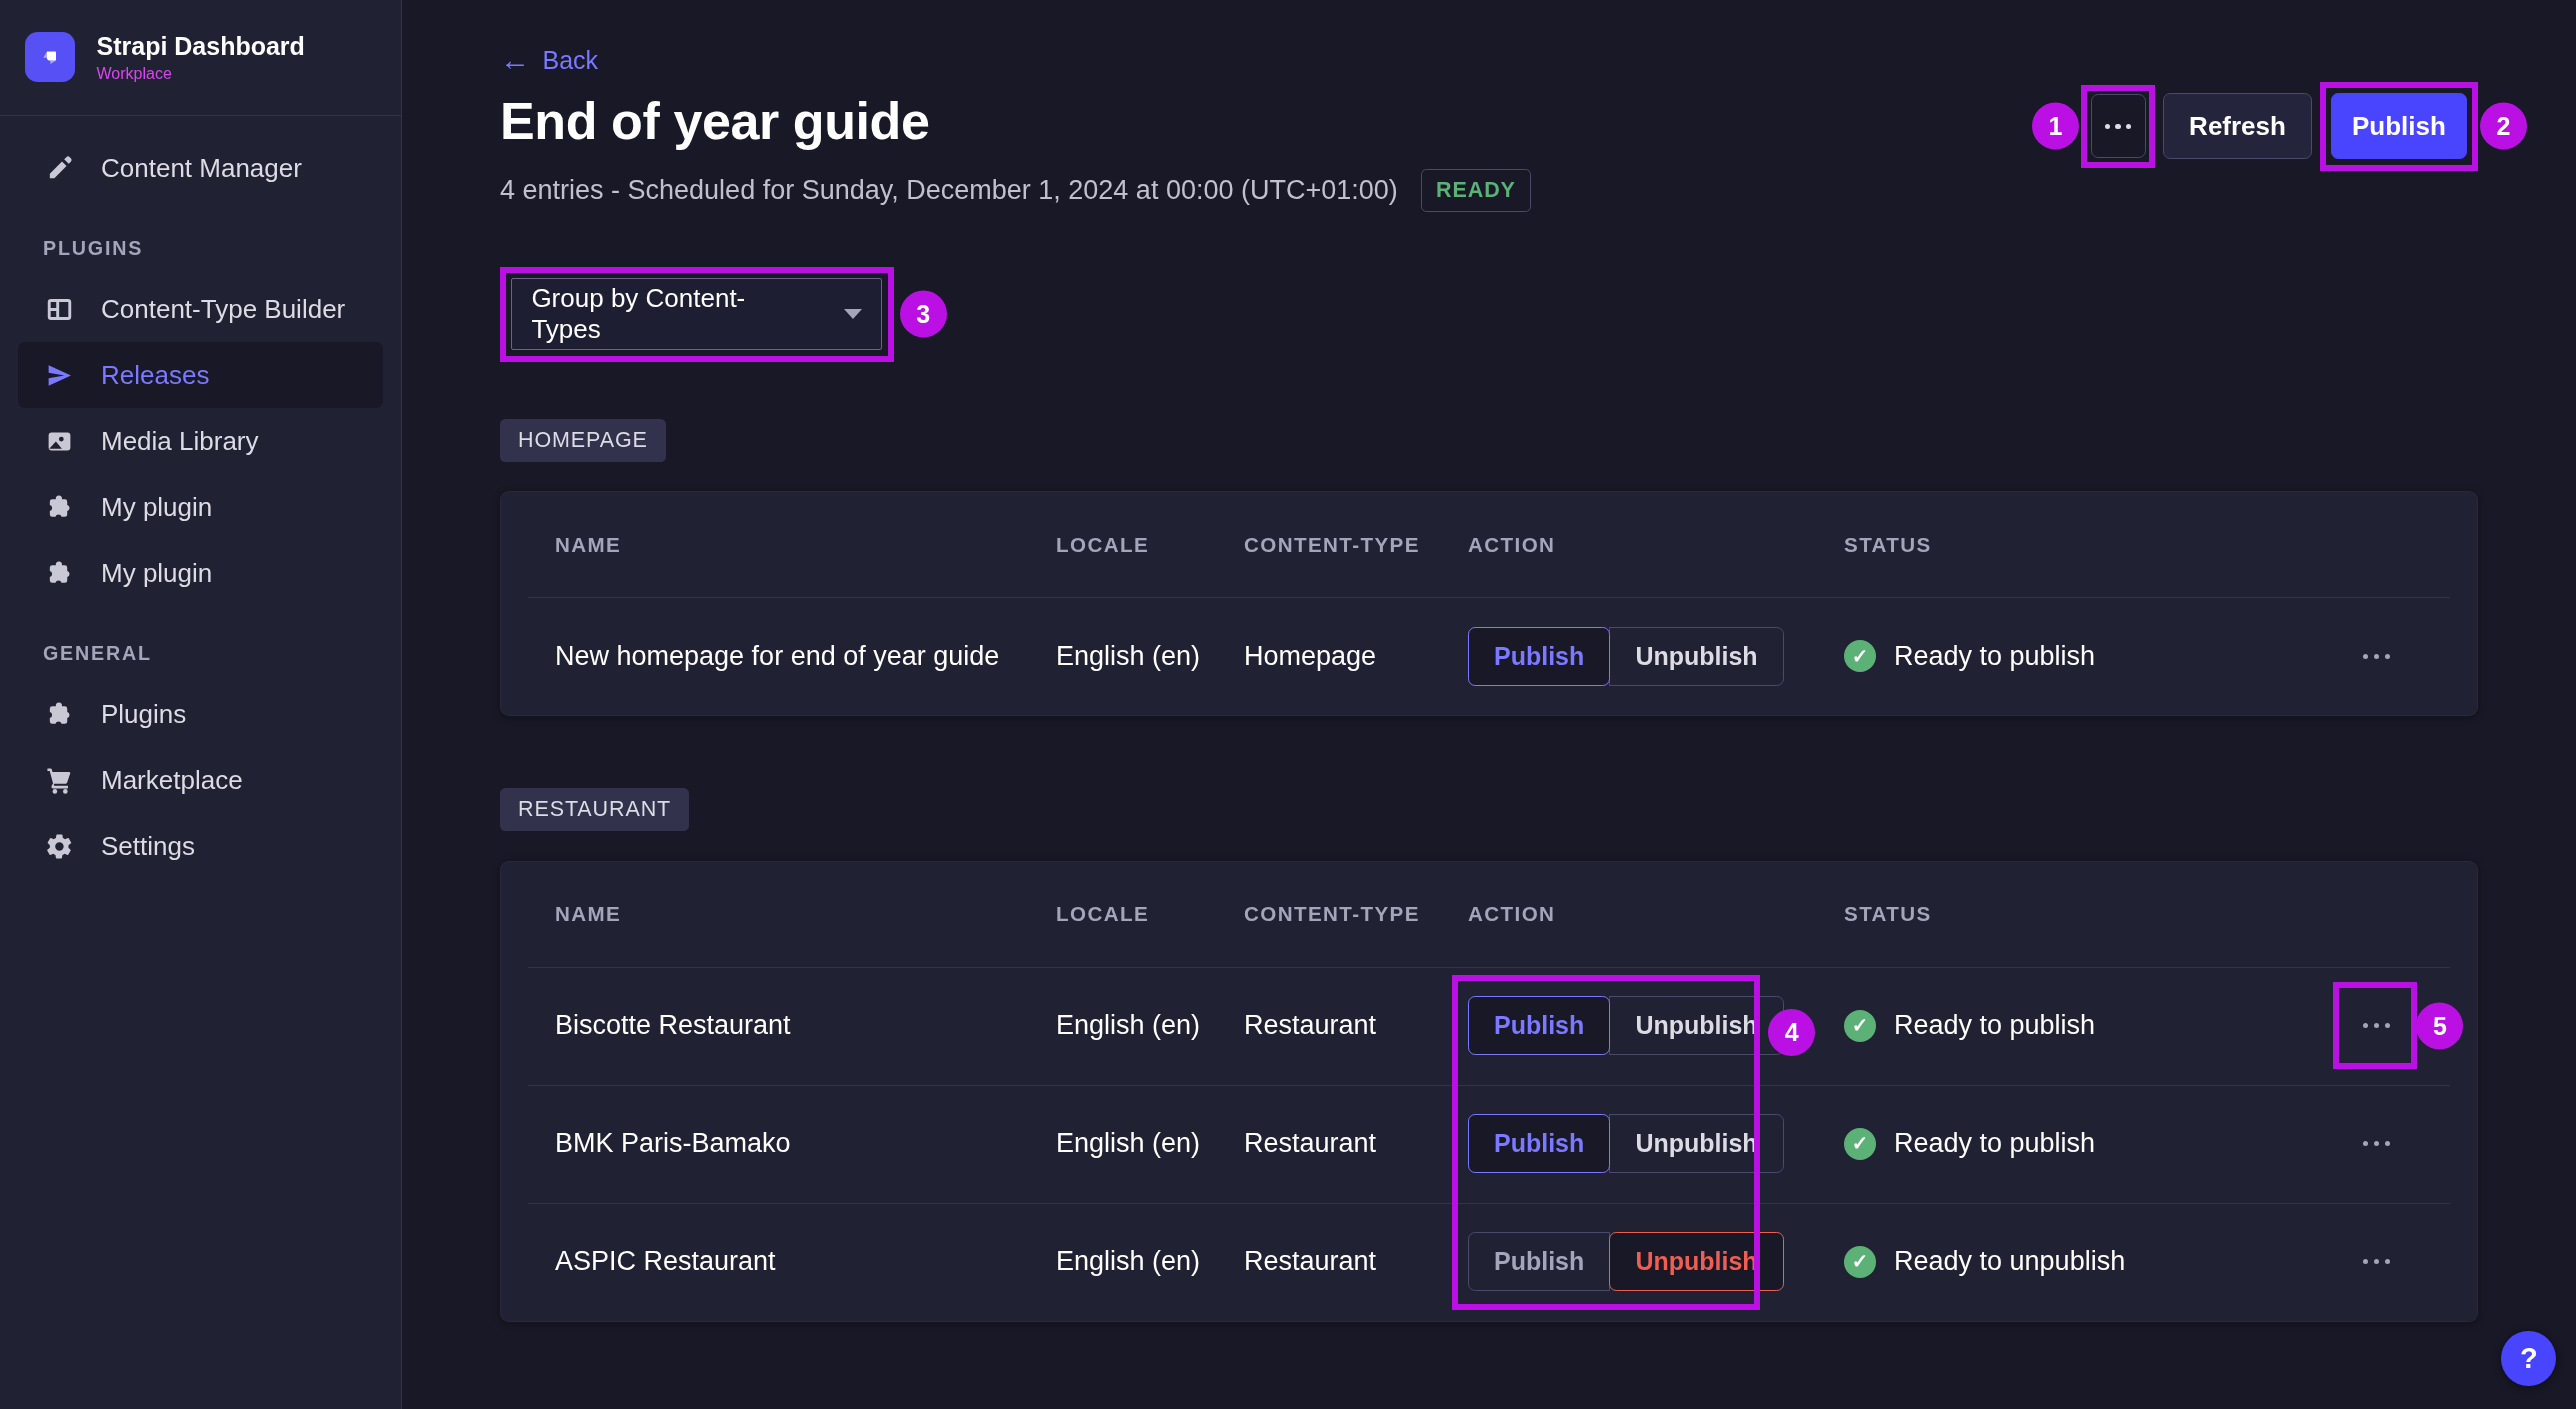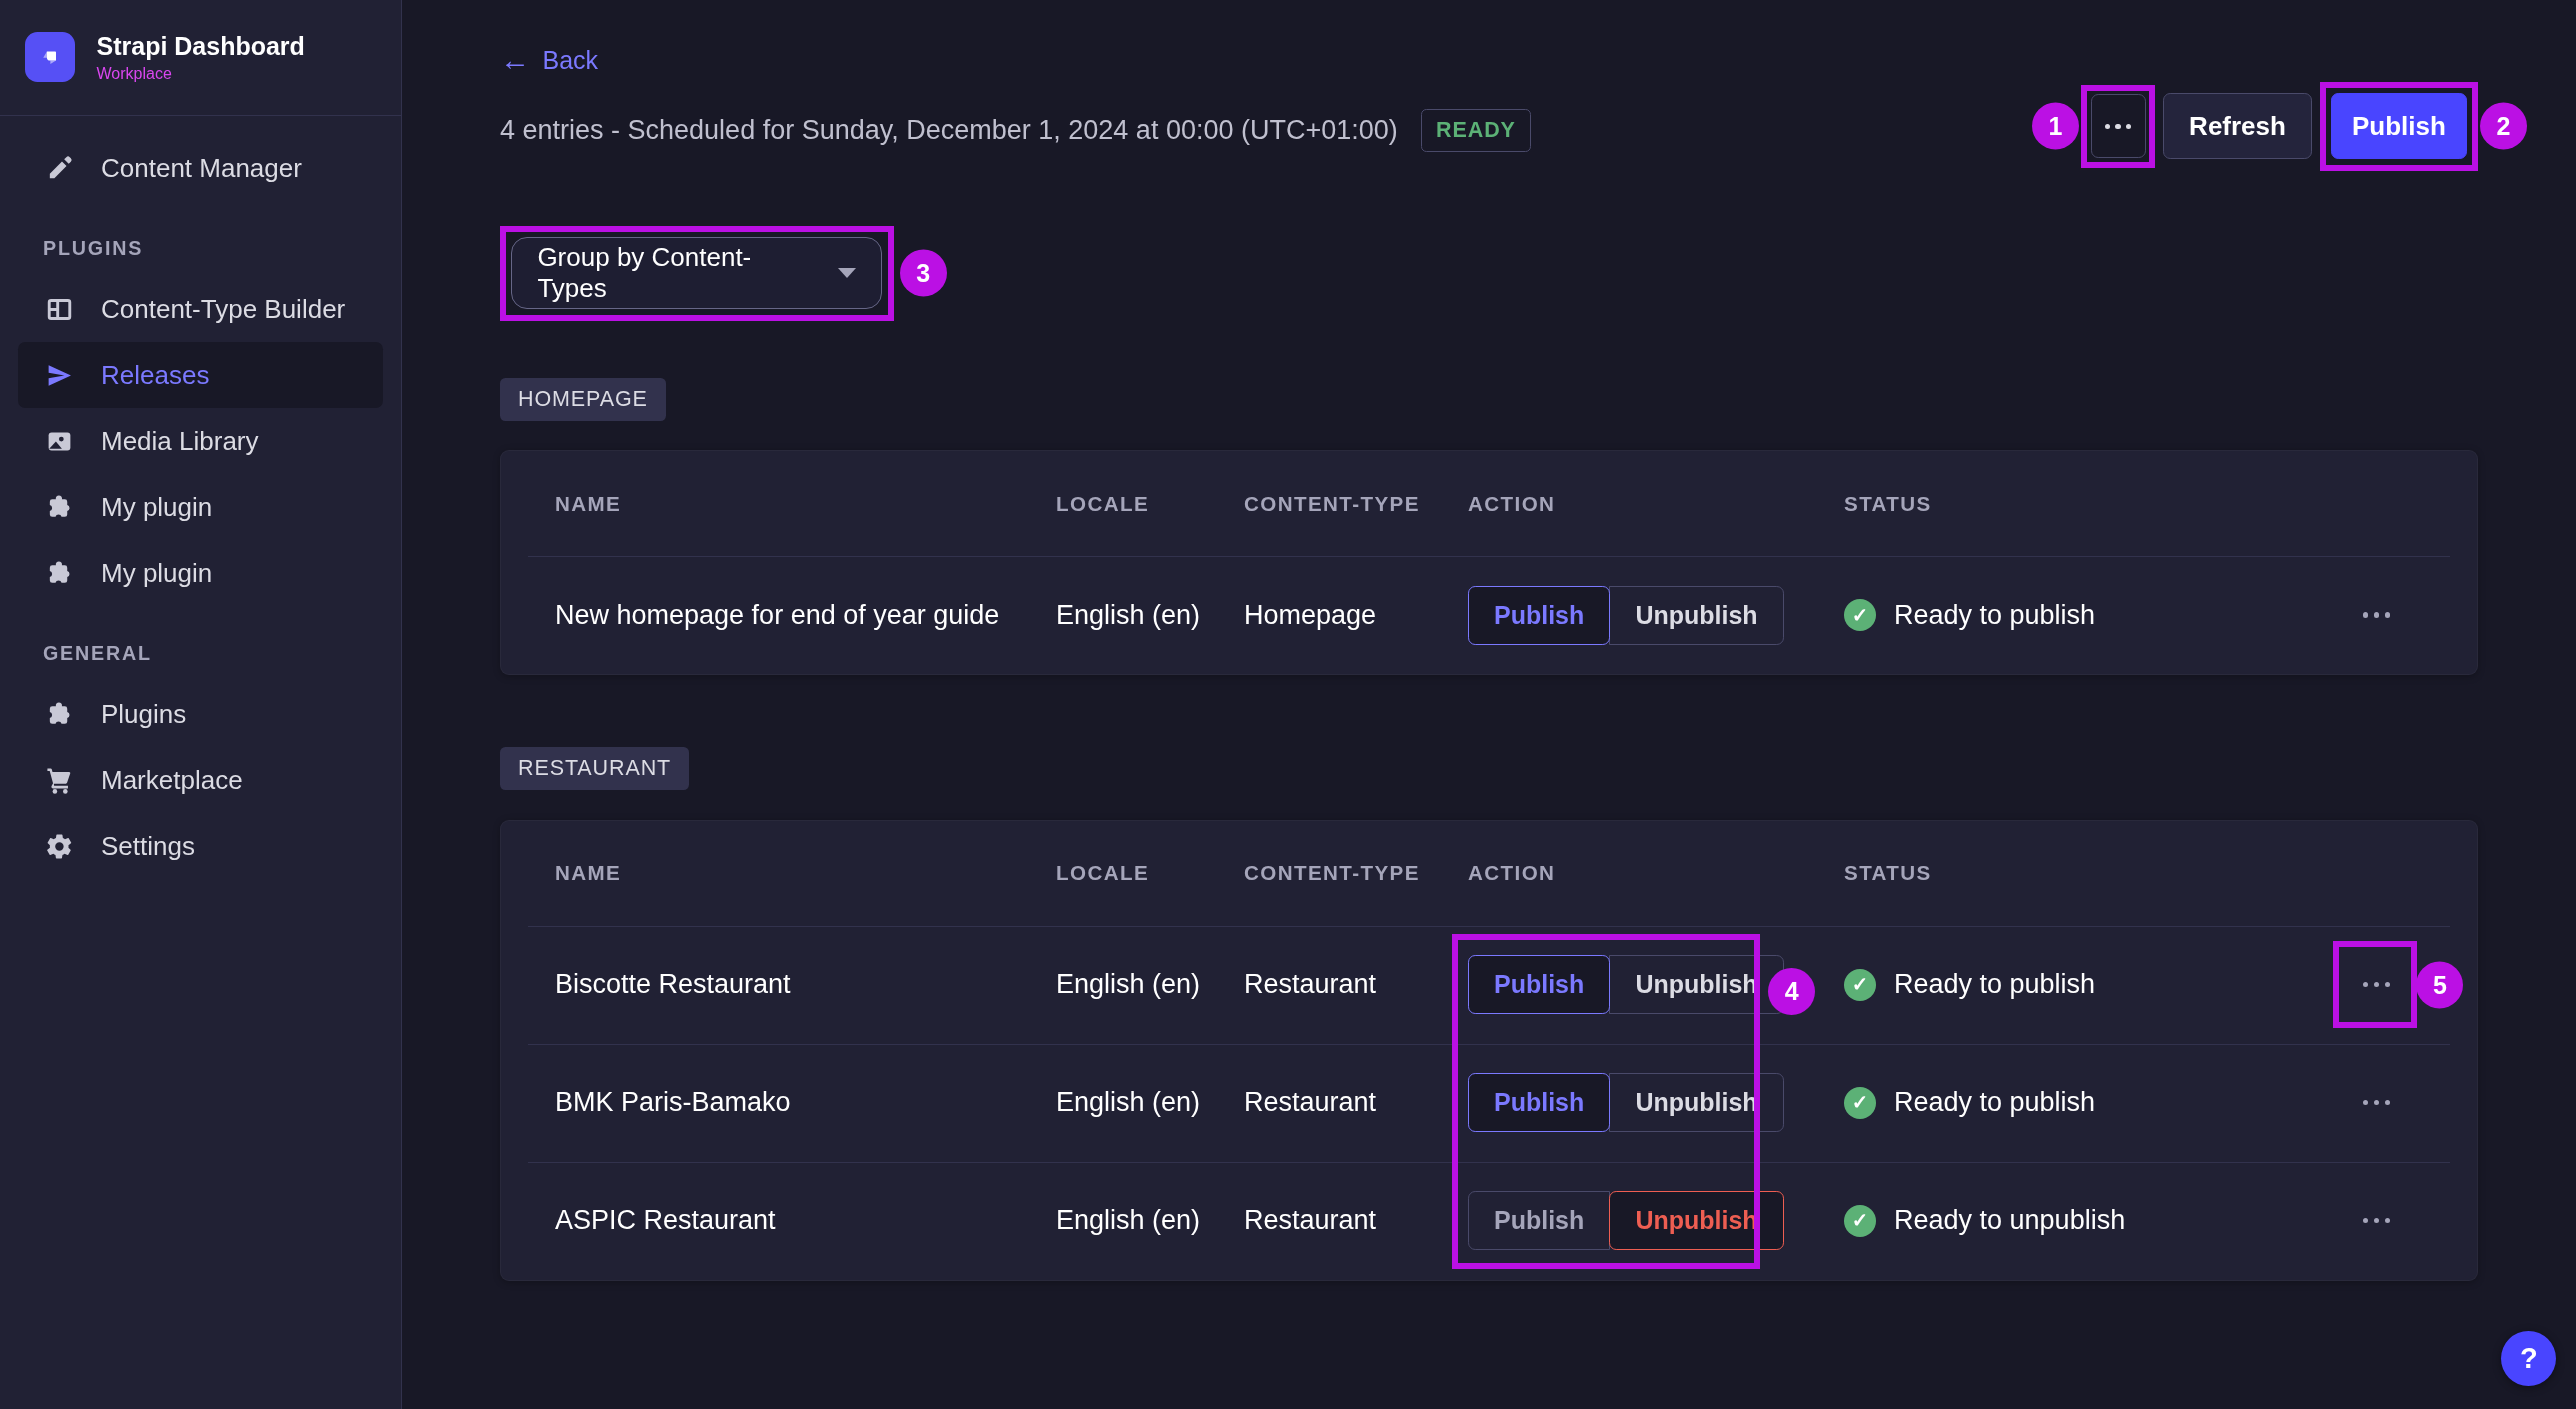--- a/index.html
+++ b/index.html
@@ -50,22 +50,22 @@
   .ann-box { position:relative; border:6.3px solid #bb10e4; padding:3.6px; }
   .ann-box.pad6 { padding:5.4px; }
   .ann-circle { position:absolute; width:47px; height:47px; border-radius:50%; background:#bb10e4; color:#fff;
                 font-size:25px; font-weight:bold; display:flex; align-items:center; justify-content:center; z-index:5; }
   .ann-left   { left:-55px; top:50%; transform:translateY(-50%); }
   .ann-right  { right:-55px; top:50%; transform:translateY(-50%); }
   .ann-right2 { right:-59px; top:50%; transform:translateY(-50%); }
 
   
   .groupby-row { margin-top:55px; display:inline-block; }
-  .select { width:371px; height:72px; background:#1e1e32; border:0.9px solid #666687; border-radius:16px;
-            display:flex; align-items:center; justify-content:space-between; padding:0 25px; cursor:pointer;gap:42px; }
+  .select { width:371px; height:72px; background:#1e1e32; border:0.9px solid #666687; border-radius:2px;
+            display:flex; align-items:center; justify-content:space-between; padding:0 19px; cursor:pointer;gap:42px; }
   .select .sel-label { font-size:26px; color:#fff; }
   .caret { width:0; height:0; border-left:9px solid transparent; border-right:9px solid transparent;
            border-top:10.7px solid #a5a5ba; }
 
   
   .group-section { margin-top:57px; }
   .group-section + .group-section { margin-top:72px; }
   .ct-tag { display:inline-block; background:#32324d; color:#dcdce4; font-size:21.5px; letter-spacing:0.9px;
             border-radius:5.4px; padding:9px 18px; }
   .card { position:relative; margin-top:29.5px; width:1978px; background:#212134; border:0.9px solid rgba(255,255,255,0.04);
@@ -220,20 +220,21 @@
 
 <main class="main">
 
   <a class="back-link">
     <span class="back-arrow">←</span>
     <span>Back</span>
   </a>
 
   <div class="header-row">
     <div>
+      <h1 class="page-title">End of year guide</h1>
       <div class="subtitle-row">
         <span class="subtitle">4 entries - Scheduled for Sunday, December 1, 2024 at 00:00 (UTC+01:00)</span>
         <span class="ready-badge">READY</span>
       </div>
     </div>
 
     <div class="top-actions">
       <div class="ann-box">
         <span class="ann-circle ann-left">1</span>
         <button class="btn btn-more">

